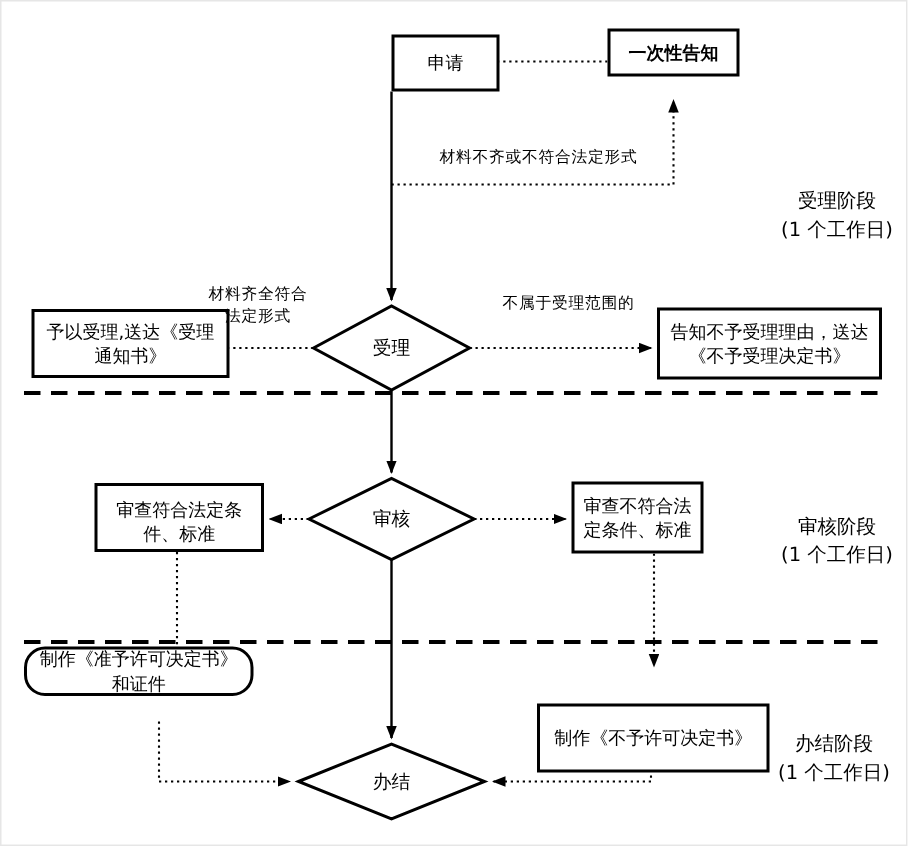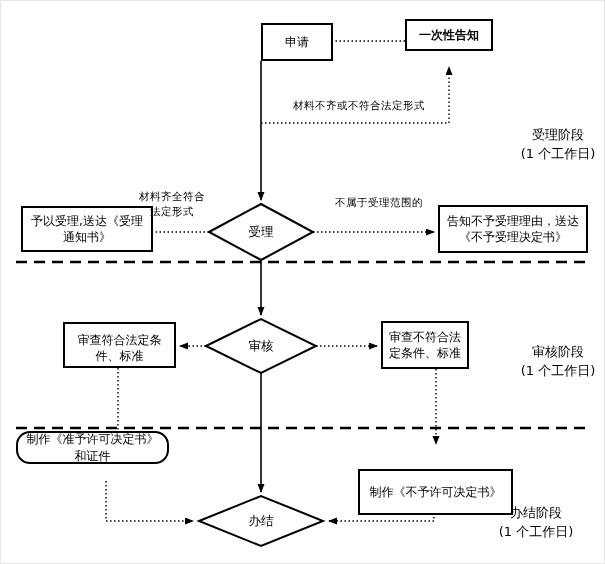--- a/index.html
+++ b/index.html
@@ -121,18 +121,18 @@
   <div class="edge-label" style="left:320px;top:194px;width:116px;">不属于受理范围的</div>
 
   <div class="stage-label" style="left:510px;top:125px;width:94px;">
     <div>受理阶段</div>
     <div>(1 个工作日)</div>
   </div>
   <div class="stage-label" style="left:510px;top:342px;width:94px;">
     <div>审核阶段</div>
     <div>(1 个工作日)</div>
   </div>
-  <div class="stage-label" style="left:486px;top:487px;width:98px;margin-top:16px;">
+  <div class="stage-label" style="left:506px;top:487px;width:98px;">
     <div>办结阶段</div>
     <div>(1 个工作日)</div>
   </div>
 
 </div>
 
 </body></html>

